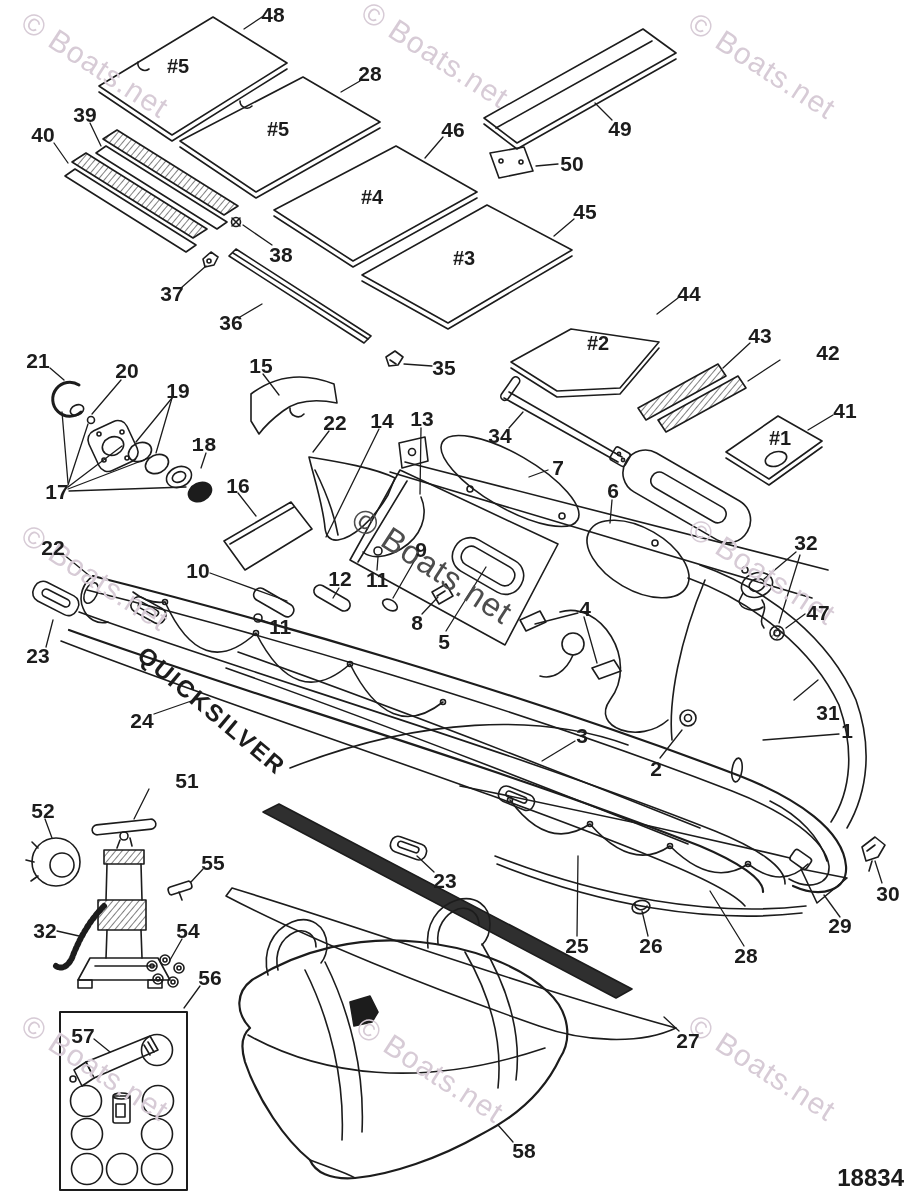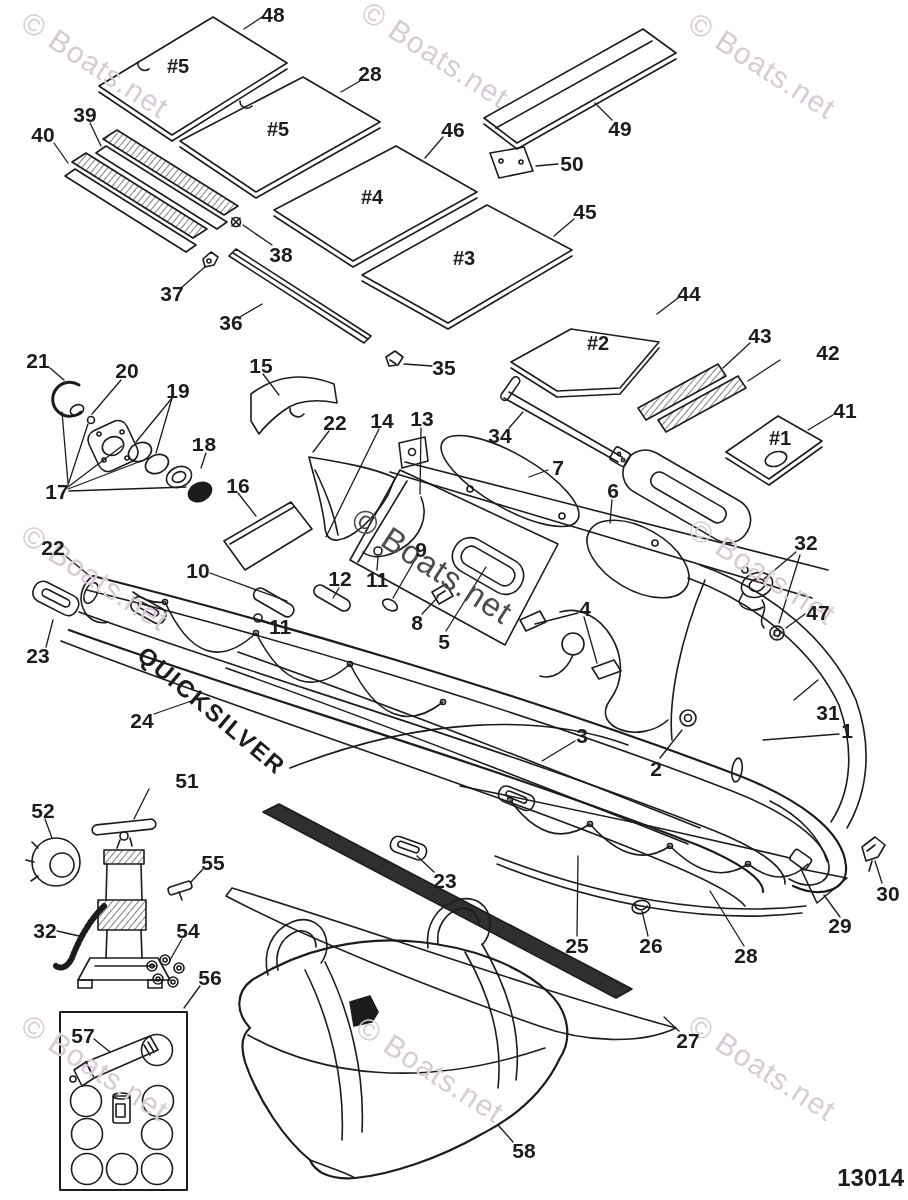--- a/index.html
+++ b/index.html
@@ -424,15 +424,15 @@
       <div class="callout" style="left: 524px; top: 1150px;">58</div>
       <div class="callout" style="left: 500px; top: 435px;">34</div>
       <div class="callout" style="left: 558px; top: 467px;">7</div>
       <div class="callout" style="left: 613px; top: 490px;">6</div>
       <div class="callout" style="left: 760px; top: 335px;">43</div>
       <div class="callout" style="left: 791px; top: 352px; margin-left: 37px;">42</div>
       <div class="callout" style="left: 280px; top: 626px;">11</div>
     </div>
 
 <div id="brand">QUICKSILVER</div>
-<div id="diagram-number">13014</div>
+<div id="diagram-number">18834</div>
 
 </div>
 
 </body></html>

